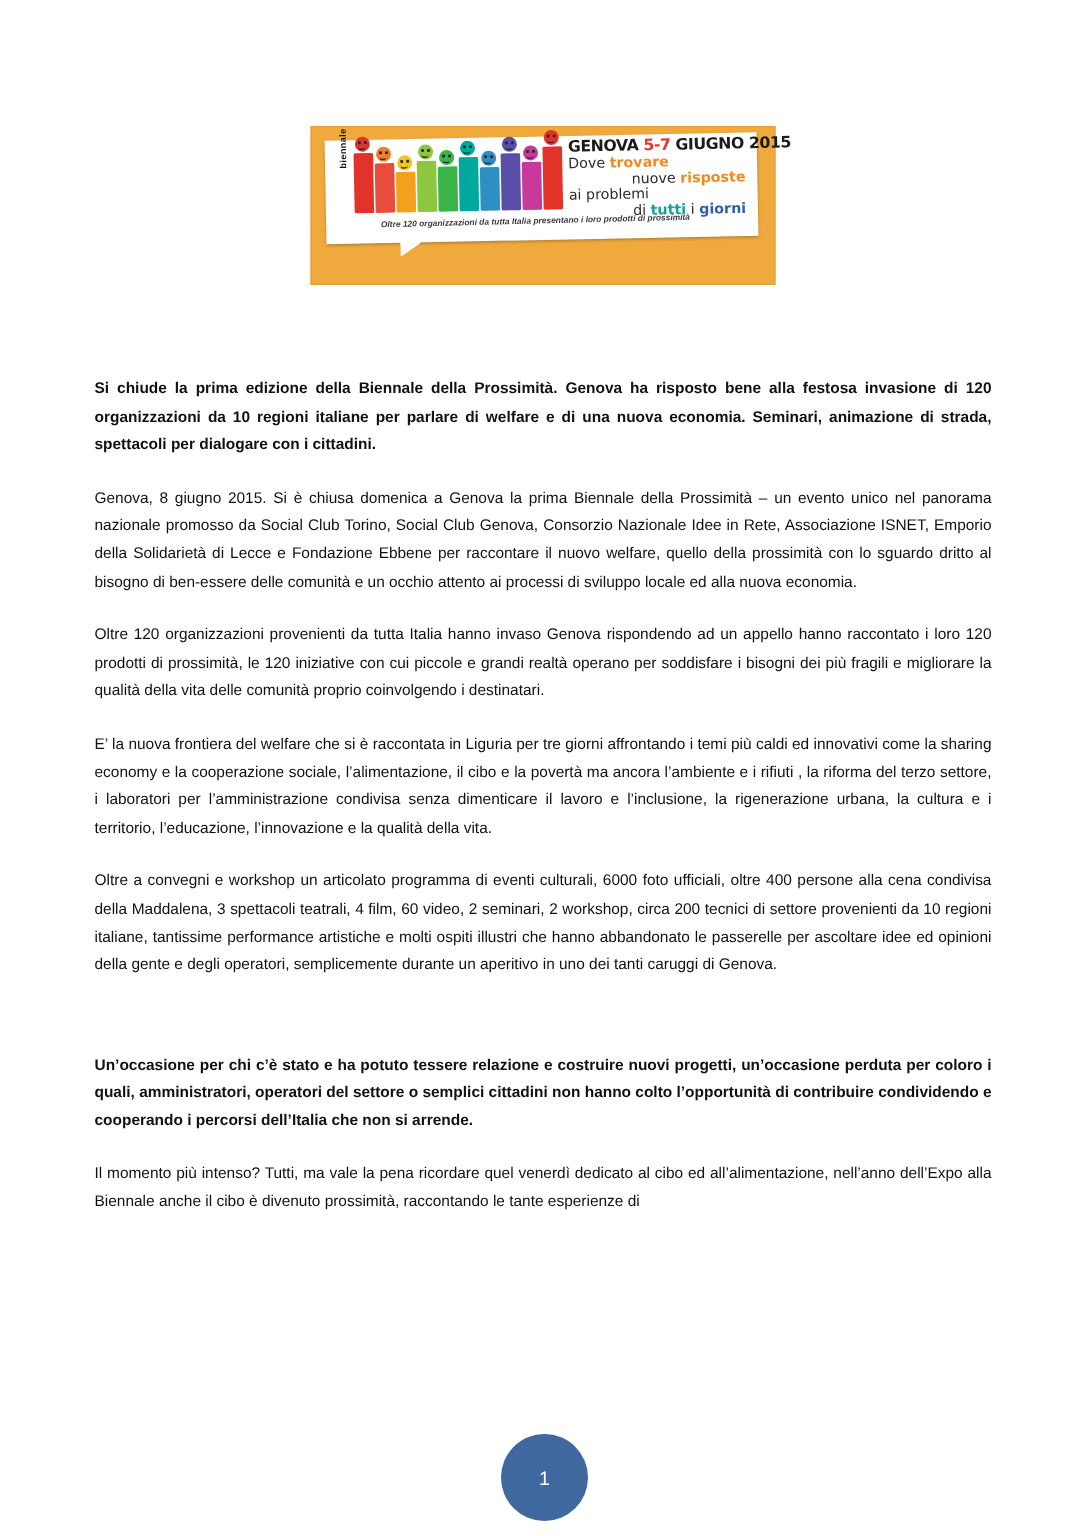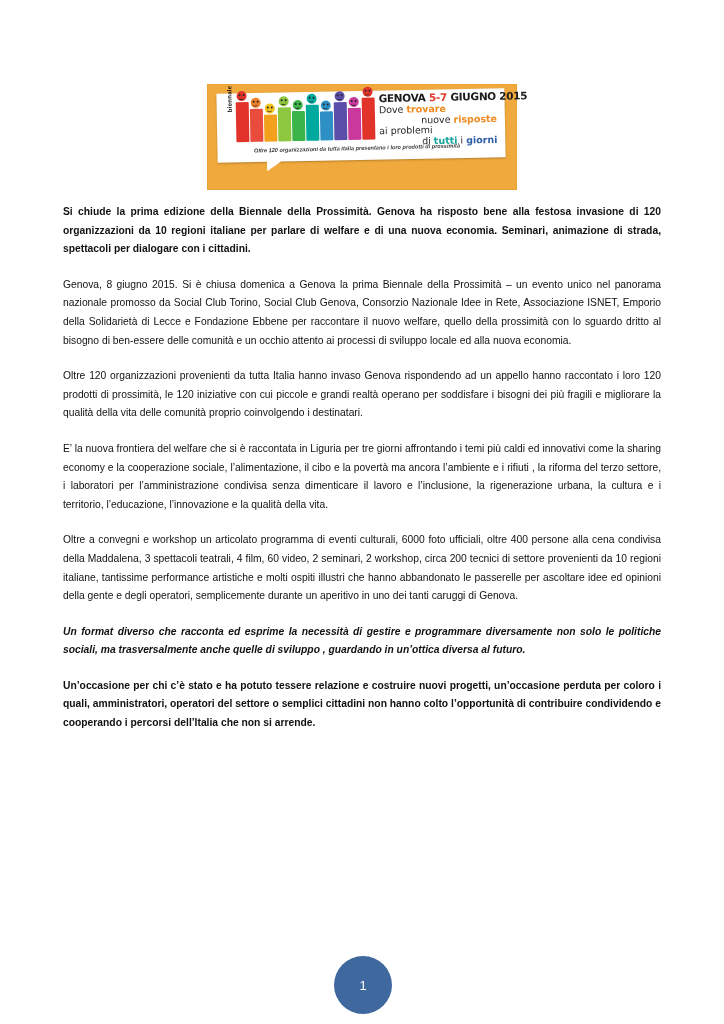--- a/index.html
+++ b/index.html
@@ -175,21 +175,21 @@
     letter-spacing: 0.2px;
     margin-bottom: 19px;
   }
   p.para {
     margin: 0 0 17px 0;
     font-size: 10.3px;
     line-height: 18.6px;
     text-align: justify;
     color: #111;
   }
-  p.para.bold { font-weight: bold; }
+  p.para.bold { font-weight: bold; margin-top: 48px; }
   p.para.bolditalic { font-weight: bold; font-style: italic; }
   .b { font-weight: normal; }
   .i { }
 
   
   #page-number {
     position: absolute;
     left: 334px;
     top: 956px;
     width: 58px;
@@ -273,20 +273,20 @@
   <div class="tagline">Oltre 120 organizzazioni da tutta Italia presentano i loro prodotti di prossimità</div>
 </div>
 
 <div id="doc">
   <div id="paragraphs">
       <p class="para bold">Si chiude la prima edizione della Biennale della Prossimità. Genova ha risposto bene alla festosa invasione di 120 organizzazioni da 10 regioni italiane per parlare di welfare e di una nuova economia. Seminari, animazione di strada, spettacoli per dialogare con i cittadini.</p>
       <p class="para"><span class="i">Genova, 8 giugno 2015</span><span>. Si è chiusa domenica a Genova la </span><span class="b">prima Biennale della Prossimità</span><span> – un evento unico nel panorama nazionale promosso da Social Club Torino, Social Club Genova, Consorzio Nazionale Idee in Rete, Associazione ISNET, Emporio della Solidarietà di Lecce e Fondazione Ebbene per raccontare il </span><span class="b">nuovo welfare</span><span>, quello della prossimità con lo sguardo dritto al bisogno di ben-essere delle comunità e un occhio attento ai </span><span class="b">processi di sviluppo locale</span><span> ed alla </span><span class="b">nuova economia</span><span>.</span></p>
       <p class="para"><span>Oltre </span><span class="b">120</span><span> organizzazioni provenienti da tutta Italia hanno invaso Genova rispondendo ad un appello hanno raccontato i loro 120 prodotti di prossimità, le 120 iniziative con cui piccole e grandi realtà operano per </span><span class="b">soddisfare i bisogni dei più fragili e migliorare la qualità della vita delle comunità</span><span> proprio coinvolgendo i destinatari.</span></p>
       <p class="para"><span>E’ la nuova frontiera del welfare che si è raccontata in Liguria per tre giorni affrontando i temi più caldi ed innovativi come </span><span class="b">la sharing economy e la cooperazione sociale, l’alimentazione, il cibo e la povertà</span><span> ma ancora </span><span class="b">l’ambiente e i rifiuti , la riforma del terzo settore, i laboratori per l’amministrazione condivisa</span><span> senza dimenticare  il </span><span class="b">lavoro e l’inclusione, la rigenerazione urbana, la cultura e i territorio, l’educazione, l’innovazione e la qualità della vita.</span></p>
       <p class="para"><span>Oltre a convegni e workshop un articolato programma di eventi culturali, </span><span class="b">6000</span><span> foto ufficiali, oltre </span><span class="b">400</span><span> persone alla cena condivisa della Maddalena, </span><span class="b">3</span><span> spettacoli teatrali, </span><span class="b">4</span><span> film, </span><span class="b">60</span><span> video, </span><span class="b">2</span><span> seminari, </span><span class="b">2</span><span> workshop, circa </span><span class="b">200 tecnici</span><span> di settore provenienti da </span><span class="b">10</span><span> regioni italiane, tantissime performance artistiche e molti ospiti illustri che hanno abbandonato le passerelle per ascoltare idee ed opinioni della gente e degli operatori, semplicemente durante un aperitivo in uno dei tanti </span><span class="i">caruggi</span><span> di Genova.</span></p>
-      <p class="para bolditalic">Un format diverso che racconta ed esprime la necessità di gestire e programmare diversamente non solo le politiche sociali, ma trasversalmente anche quelle di sviluppo , guardando in un’ottica diversa al futuro.</p>
       <p class="para bold">Un’occasione per chi c’è stato e ha potuto tessere relazione e costruire nuovi progetti, un’occasione perduta per coloro i quali, amministratori, operatori del settore o semplici cittadini non hanno colto l’opportunità di contribuire condividendo e cooperando i percorsi dell’Italia che non si arrende.</p>
+      <p class="para"><span class="b">Il momento più intenso?</span><span> Tutti, ma vale la pena ricordare quel venerdì dedicato al cibo ed all’alimentazione, nell’anno dell’Expo alla Biennale anche il cibo è divenuto prossimità, raccontando le tante esperienze di</span></p>
     </div>
 </div>
 
 <div id="page-number">
   <span>1</span>
 </div>
 
 </body></html>

